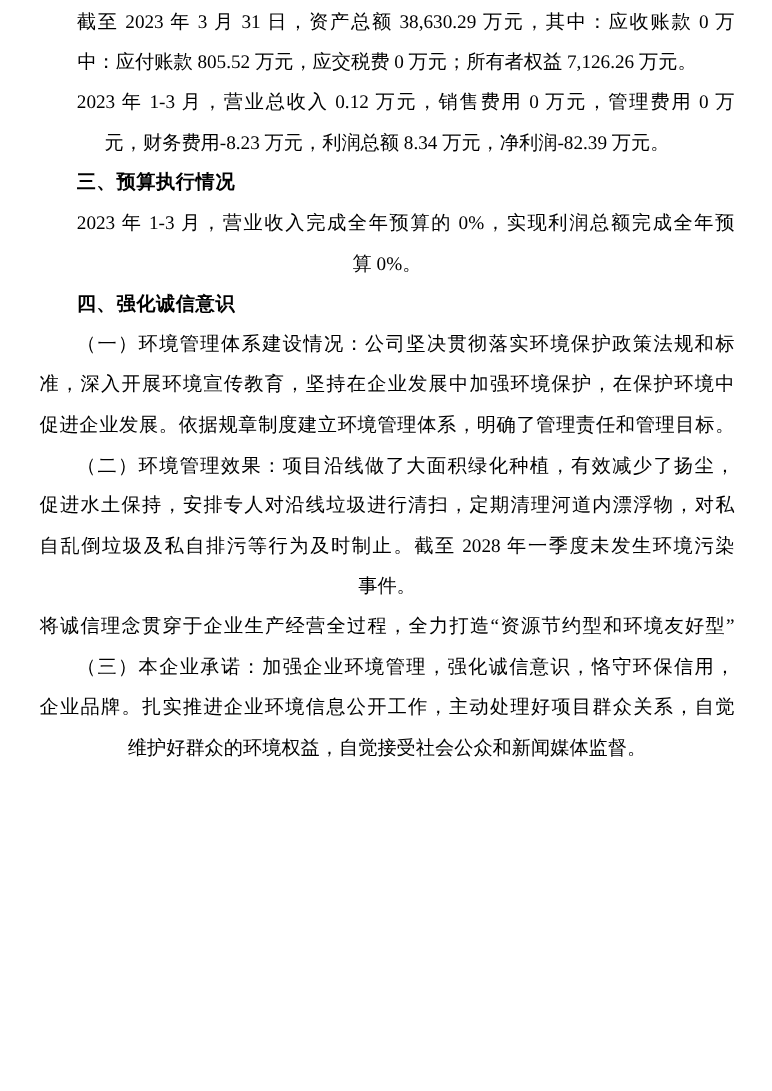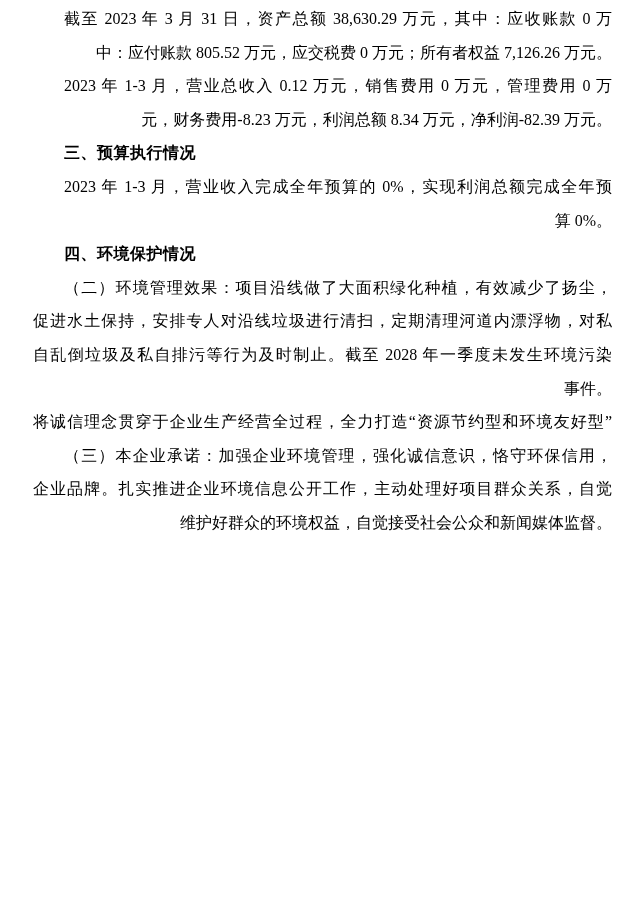--- a/index.html
+++ b/index.html
@@ -31,21 +31,21 @@
     overflow: hidden;
   }
   
   .line.j {
     text-align: justify;
     text-align-last: justify;
     text-justify: inter-character;
   }
   
   .line.last {
-    text-align: right;
+    text-align: center;
   }
   
   .line.indent {
     padding-left: 31px;
   }
   .heading {
     height: 33.6px;
     line-height: 33.6px;
     padding-left: 31px;
     font-family: "Liberation Sans", "DejaVu Sans", sans-serif;
@@ -69,22 +69,27 @@
     <div class="line last">元，财务费用-8.23 万元，利润总额 8.34 万元，净利润-82.39 万元。</div>
   </div>
 
   <div class="heading">三、预算执行情况</div>
 
   <div class="para">
     <div class="line indent j">2023 年 1-3 月，营业收入完成全年预算的 0%，实现利润总额完成全年预</div>
     <div class="line last">算 0%。</div>
   </div>
 
-  <div class="heading">四、环境保护情况</div>
+  <div class="heading">四、强化诚信意识</div>
 
+  <div class="para">
+    <div class="line indent j">（一）环境管理体系建设情况：公司坚决贯彻落实环境保护政策法规和标</div>
+    <div class="line j">准，深入开展环境宣传教育，坚持在企业发展中加强环境保护，在保护环境中</div>
+    <div class="line j">促进企业发展。依据规章制度建立环境管理体系，明确了管理责任和管理目标。</div>
+  </div>
 
   <div class="para">
     <div class="line indent j">（二）环境管理效果：项目沿线做了大面积绿化种植，有效减少了扬尘，</div>
     <div class="line j">促进水土保持，安排专人对沿线垃圾进行清扫，定期清理河道内漂浮物，对私</div>
     <div class="line j">自乱倒垃圾及私自排污等行为及时制止。截至 2028 年一季度未发生环境污染</div>
     <div class="line last">事件。</div>
   </div>
 
   <div class="para">
     <div class="line j">将诚信理念贯穿于企业生产经营全过程，全力打造“资源节约型和环境友好型”</div>

